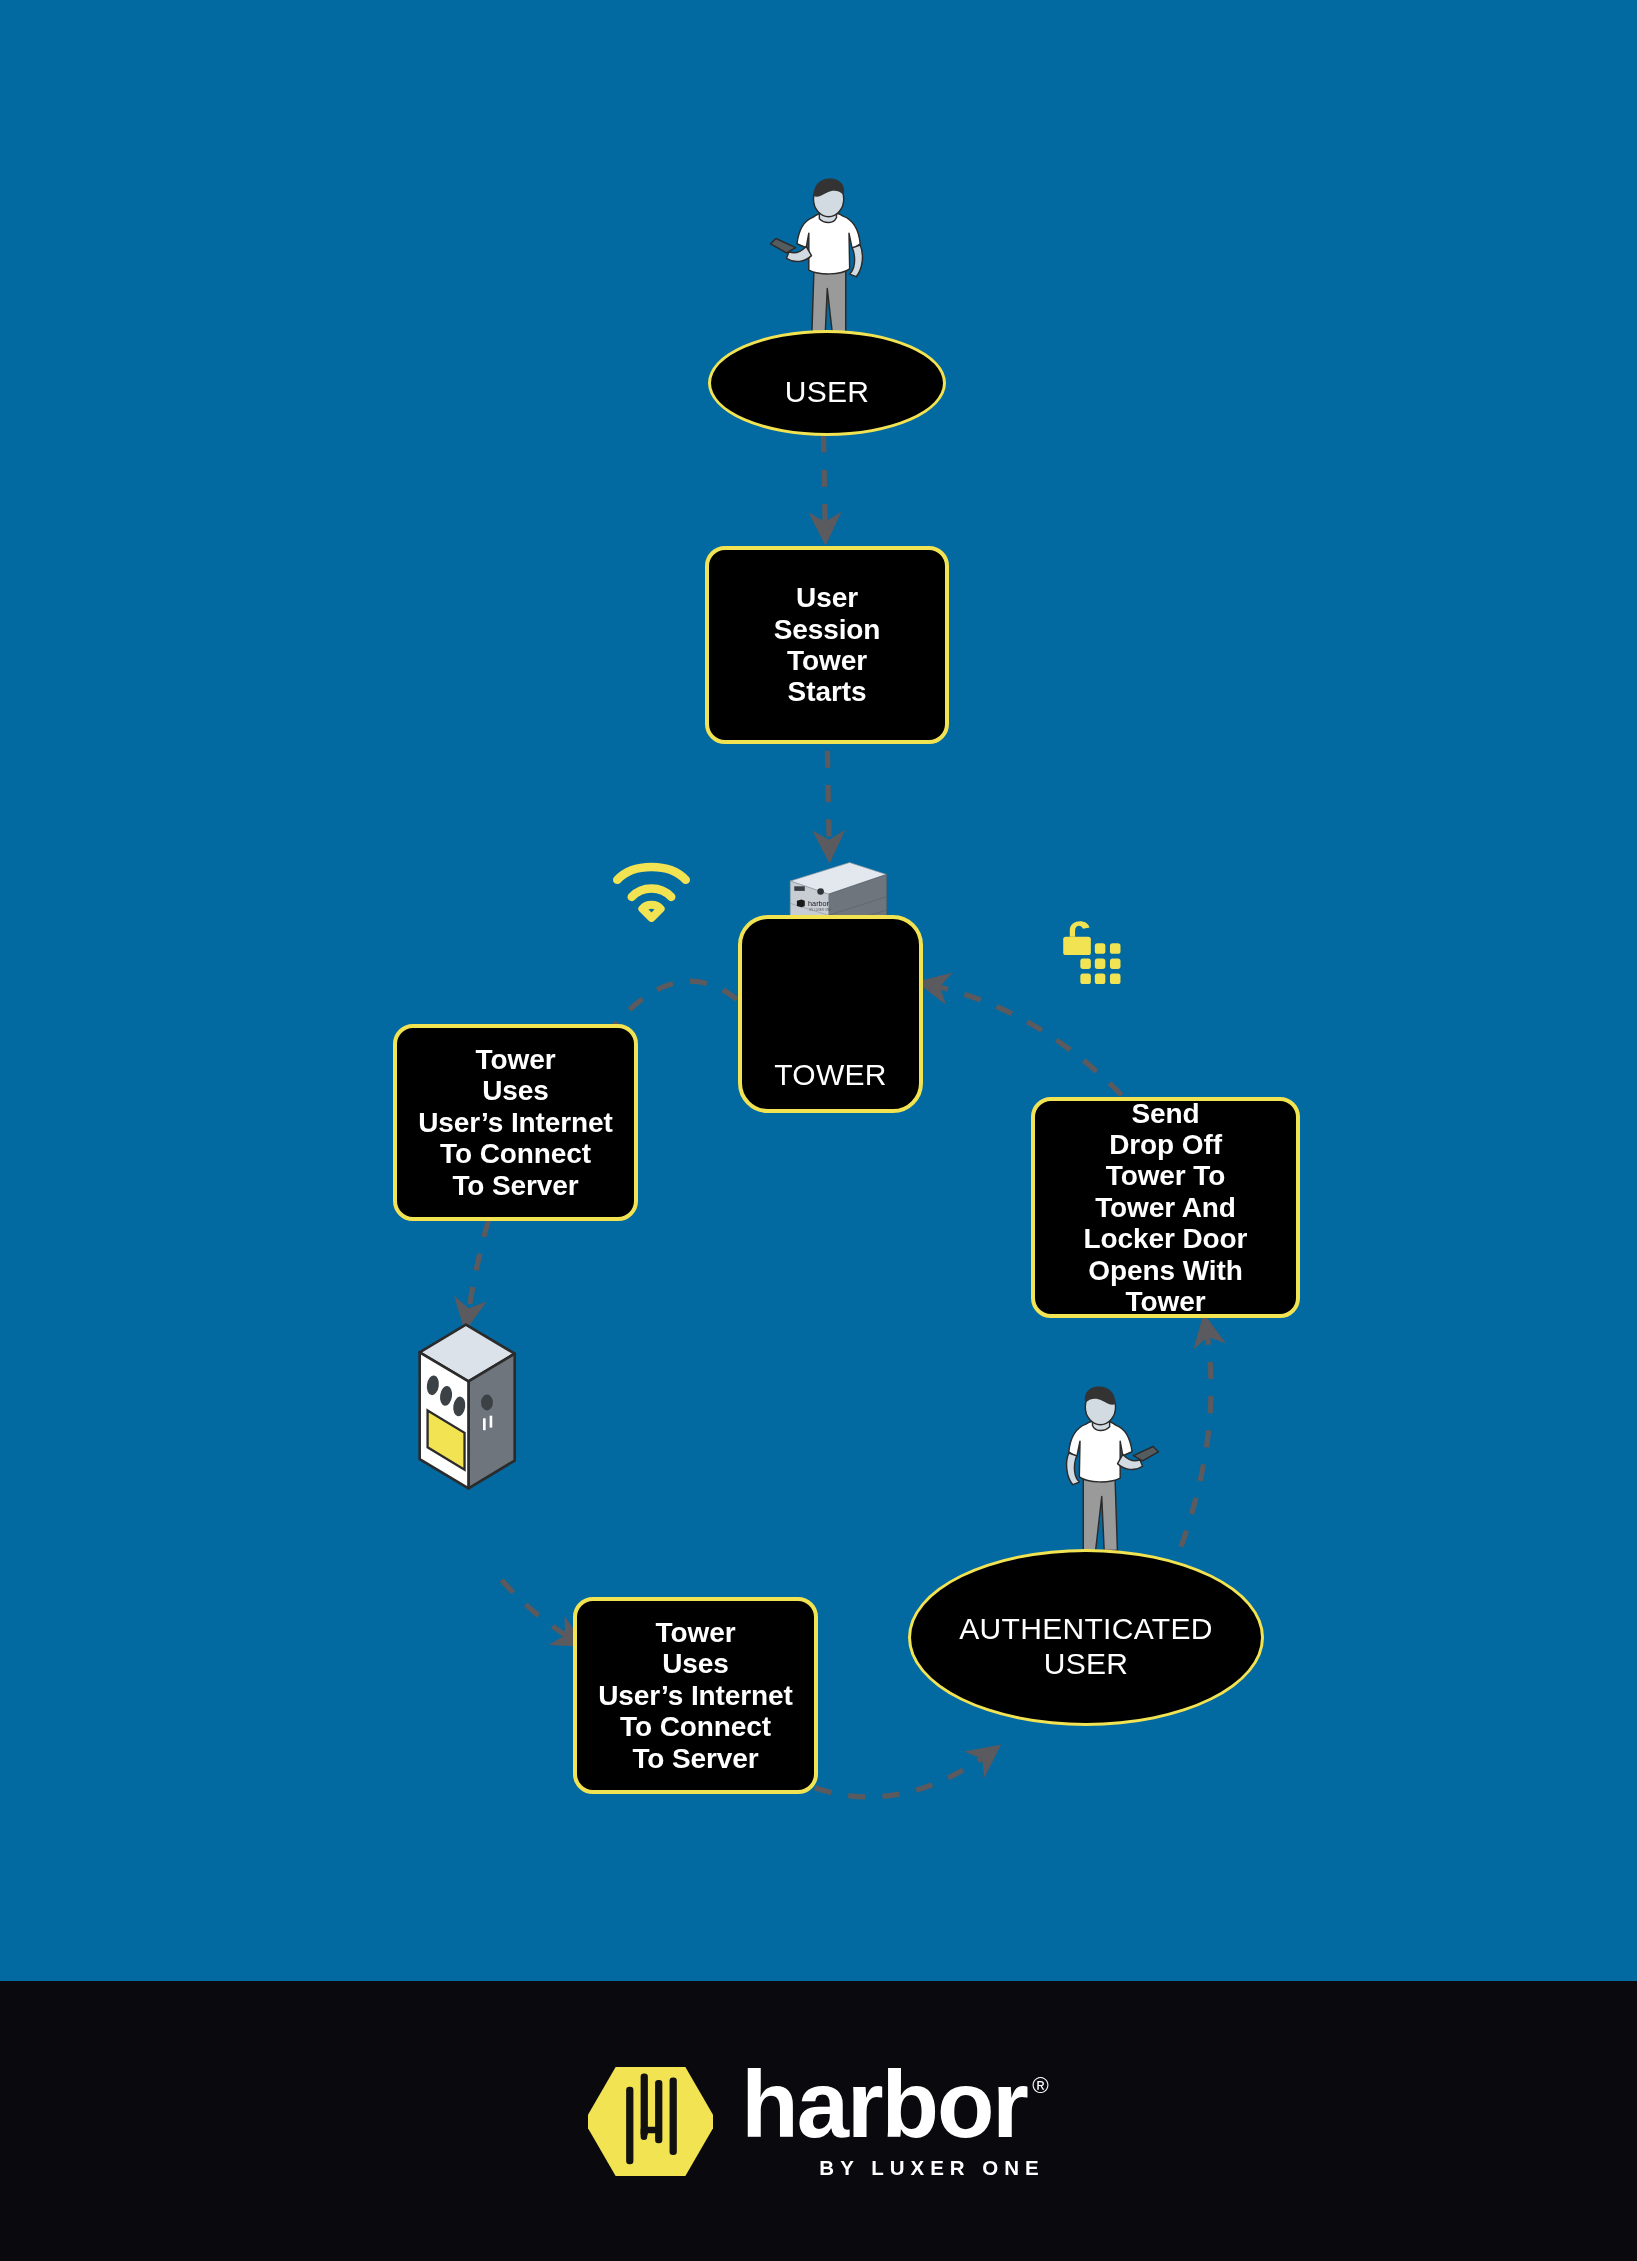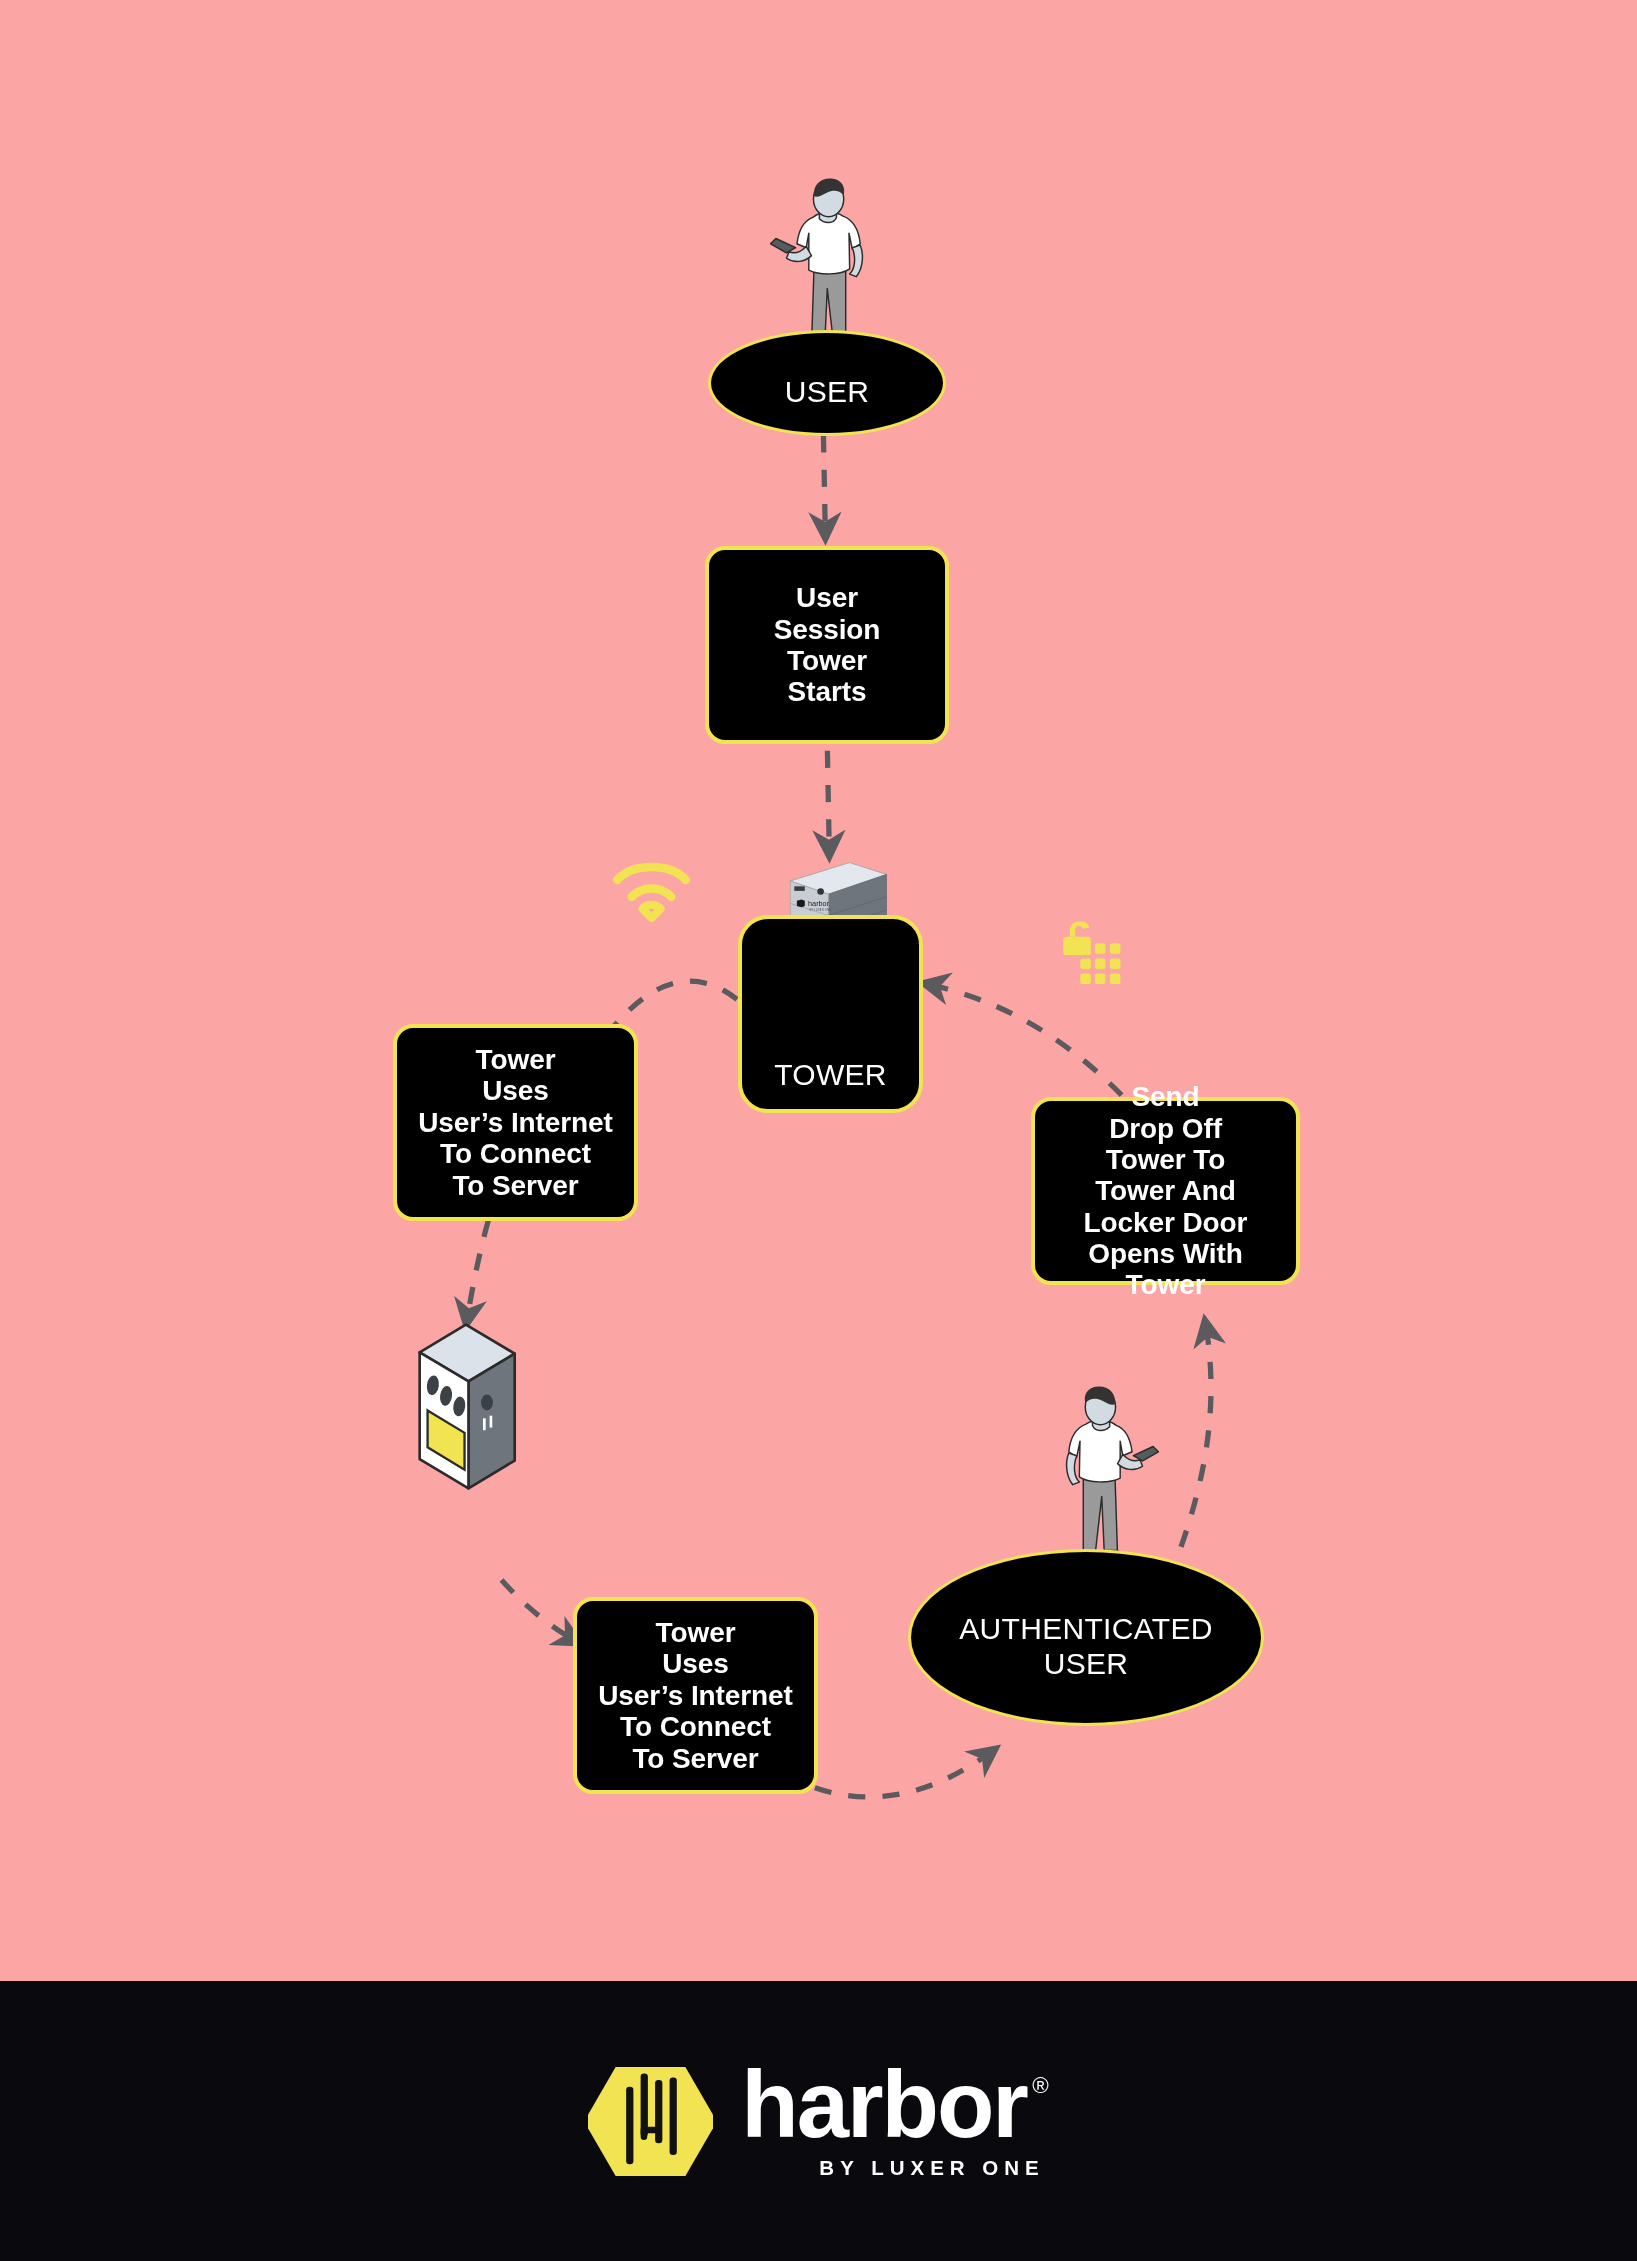--- a/index.html
+++ b/index.html
@@ -14,21 +14,21 @@
     overflow: hidden;
     font-family: "Liberation Sans", sans-serif;
   }
 
   
   #diagram-canvas {
     position: absolute;
     left: 0; top: 0;
     width: 1637px;
     height: 1981px;
-    background: #fca5a5;
+    background: #0369a1;
   }
 
   
   #connectors {
     position: absolute;
     left: 0; top: 0;
     width: 1637px;
     height: 1981px;
     pointer-events: none;
   }
@@ -296,21 +296,21 @@
   </div>
 
   <div class="node info-box" style="left:393px; top:1024px; width:245px; height:197px;">
     <span class="line">Tower</span>
     <span class="line">Uses</span>
     <span class="line">User’s Internet</span>
     <span class="line">To Connect</span>
     <span class="line">To Server</span>
   </div>
 
-  <div class="node info-box" style="left:1031px; top:1097px; width:269px; height:188px;">
+  <div class="node info-box" style="left:1031px; top:1097px; width:269px; height:221px;">
     <span class="line">Send</span>
     <span class="line">Drop Off</span>
     <span class="line">Tower To</span>
     <span class="line">Tower And</span>
     <span class="line">Locker Door</span>
     <span class="line">Opens With</span>
     <span class="line">Tower</span>
   </div>
 
   <div class="art" style="left:409px; top:1318px; width:119px; height:198px;">

